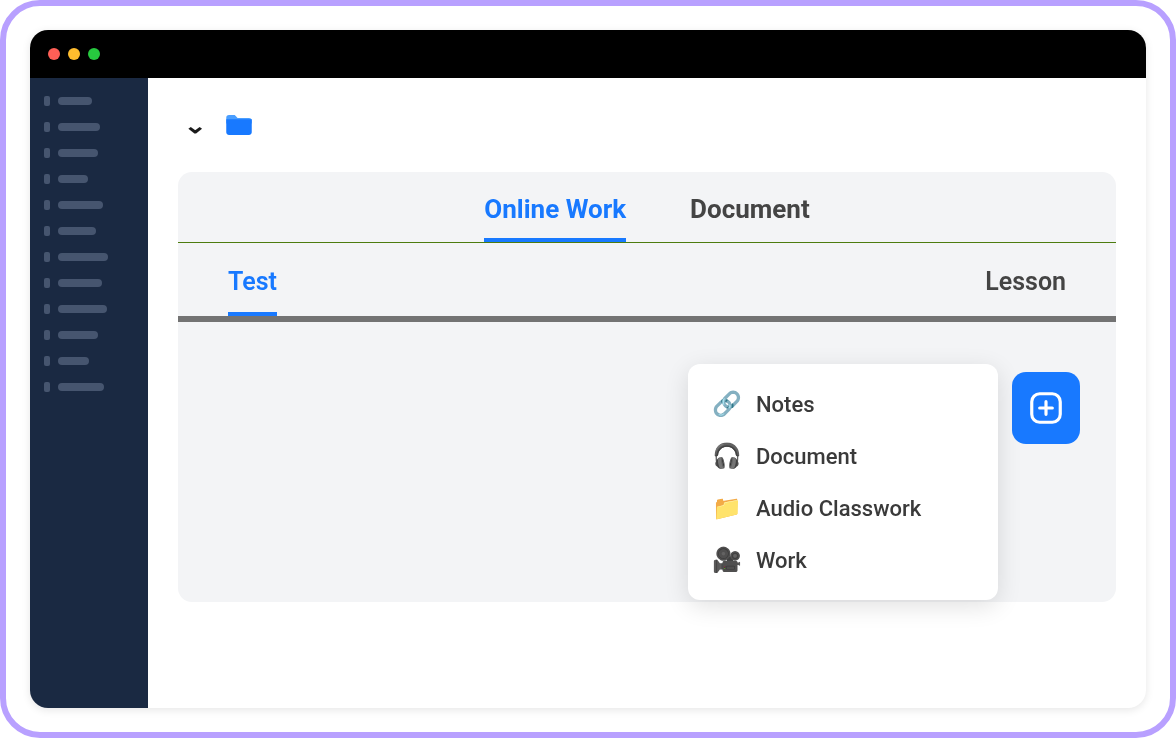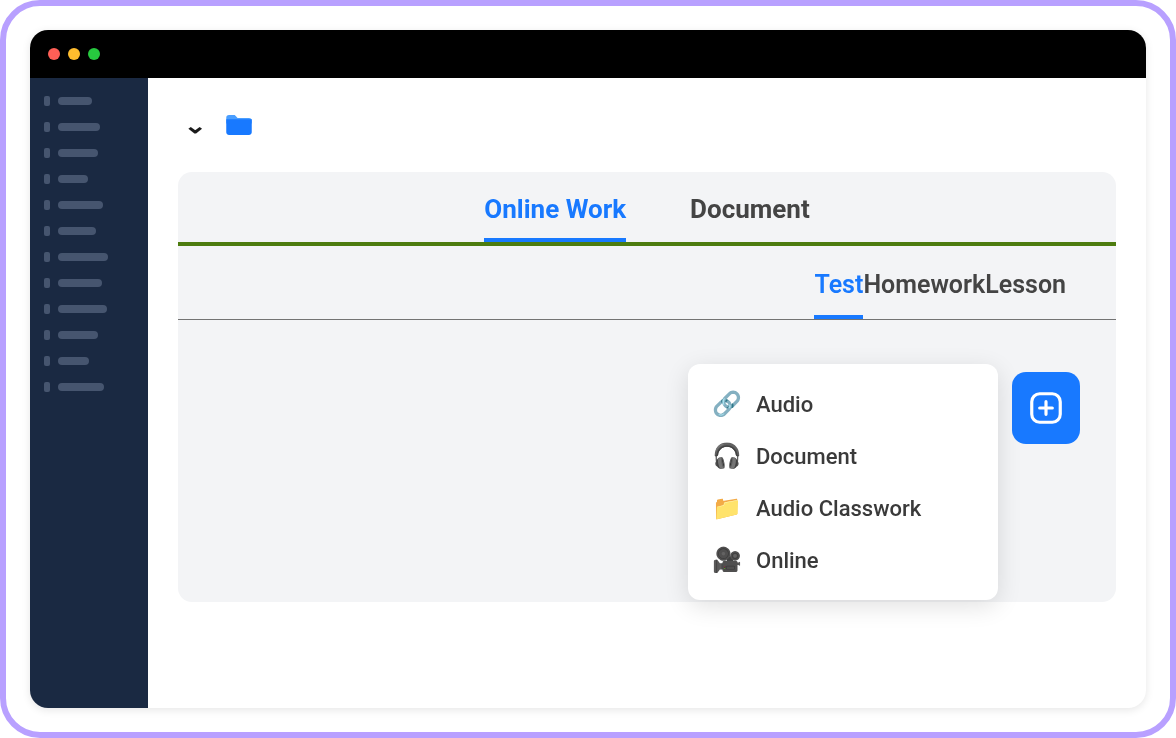--- a/index.html
+++ b/index.html
@@ -112,40 +112,40 @@
   background: #f3f4f6;
   border-radius: 14px;
   padding: 0;
   position: relative;
   min-height: 430px;
 }
 .tabs-primary {
   display: flex;
   justify-content: center;
   gap: 64px;
-  border-bottom: 4px solid #4d7c0f;
+  border-bottom: 1px solid #4d7c0f;
   padding: 22px 0 0 0;
 }
 .tab-primary {
   font-size: 26px;
   font-weight: 700;
   color: #444;
   padding-bottom: 14px;
   cursor: pointer;
   border-bottom: 4px solid transparent;
 }
 .tab-primary.active {
   color: #1879ff;
   border-bottom-color: #1879ff;
 }
 .tabs-secondary {
   display: flex;
-  justify-content: flex-end;
+  justify-content: space-between;
   padding: 24px 50px 0 50px;
-  border-bottom: 1px solid #737373;
+  border-bottom: 6px solid #737373;
 }
 .tab-secondary {
   font-size: 25px;
   font-weight: 600;
   color: #444;
   padding-bottom: 16px;
   cursor: pointer;
   border-bottom: 4px solid transparent;
 }
 .tab-secondary.active {
@@ -264,46 +264,45 @@
           </span>
         </div>
 
         <div class="content-card">
           <div class="tabs-primary" id="tabs-primary">
               <div class="tab-primary active">Online Work</div>
               <div class="tab-primary">Document</div>
             </div>
           <div class="tabs-secondary" id="tabs-secondary">
               <div class="tab-secondary active">Test</div>
-              <div class="tab-secondary">Homework</div>
               <div class="tab-secondary">Lesson</div>
             </div>
 
           <div class="add-button">
             <svg viewBox="0 0 24 24" fill="none">
               <rect x="3" y="3" width="18" height="18" rx="5" stroke="#fff" stroke-width="2"></rect>
               <path d="M12 8v8M8 12h8" stroke="#fff" stroke-width="2" stroke-linecap="round"></path>
             </svg>
           </div>
 
           <div class="dropdown-menu" id="dropdown">
               <div class="dropdown-item">
                 <span class="dropdown-emoji">🔗</span>
-                <span>Audio</span>
+                <span>Notes</span>
               </div>
               <div class="dropdown-item">
                 <span class="dropdown-emoji">🎧</span>
                 <span>Document</span>
               </div>
               <div class="dropdown-item">
                 <span class="dropdown-emoji">📁</span>
                 <span>Audio Classwork</span>
               </div>
               <div class="dropdown-item">
                 <span class="dropdown-emoji">🎥</span>
-                <span>Online</span>
+                <span>Work</span>
               </div>
             </div>
         </div>
       </div>
     </div>
   </div>
 </div>
 
 </body></html>

